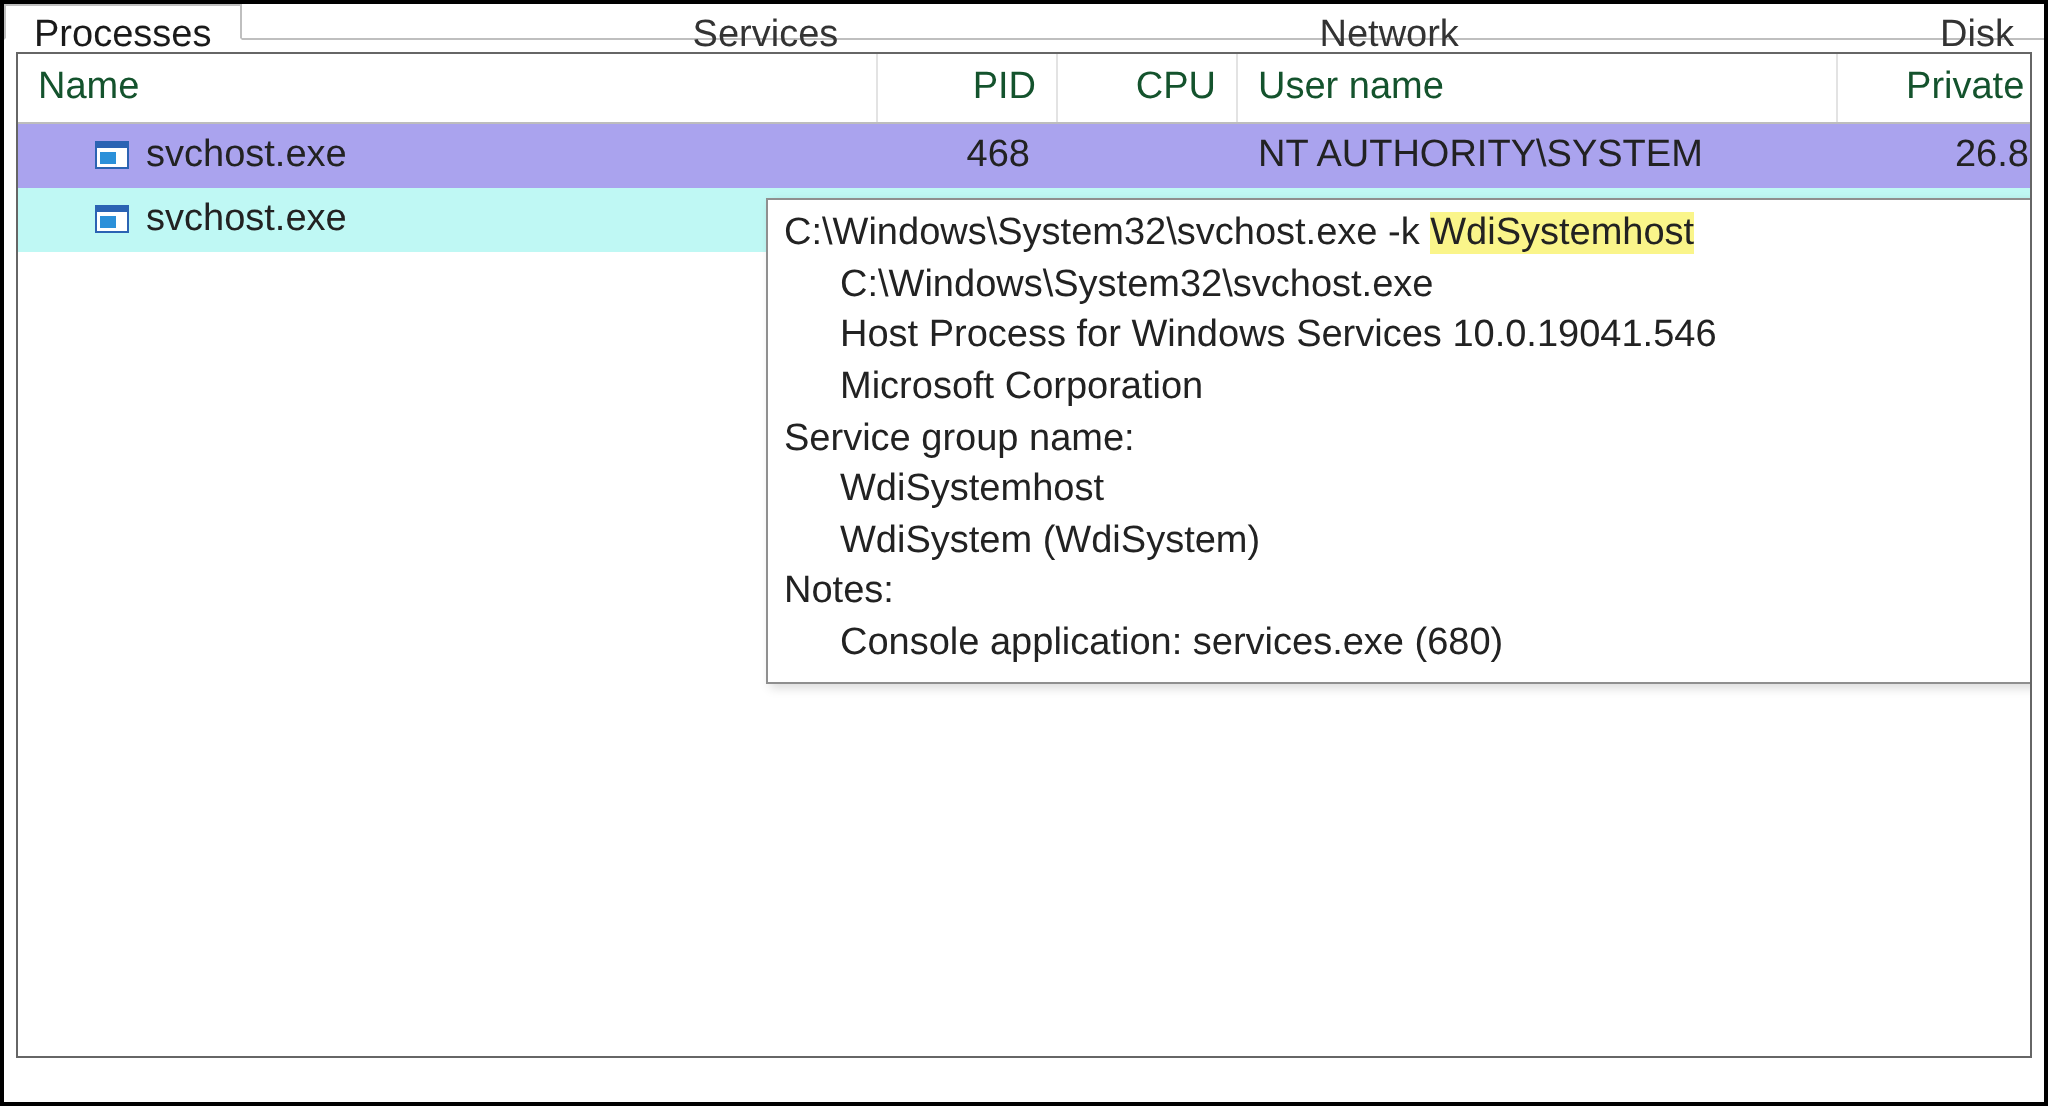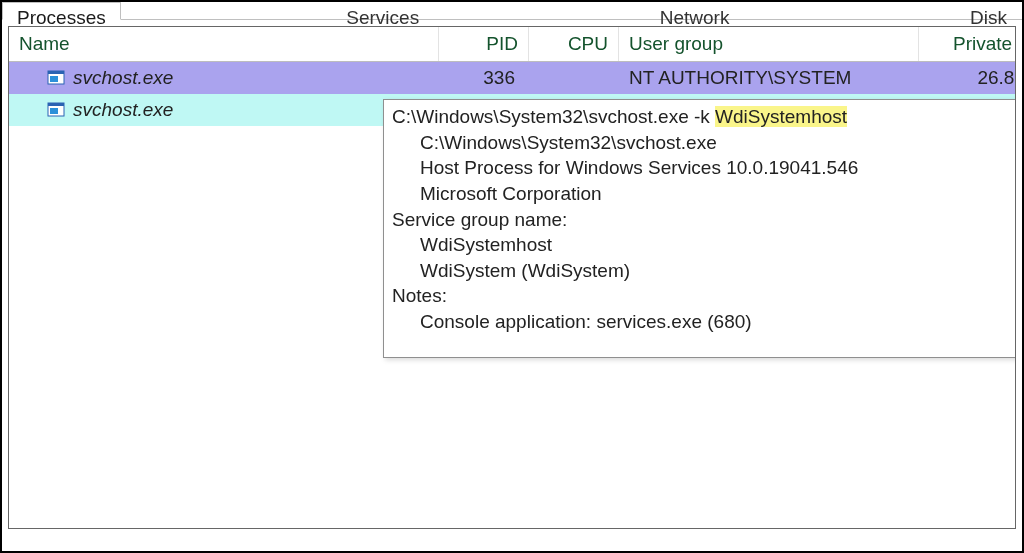--- a/index.html
+++ b/index.html
@@ -70,37 +70,36 @@
     white-space: nowrap;
     overflow: hidden;
   }
   .row .cell.num { text-align: right; padding-right: 14px; }
   .row.sel { background: #aaa3ee; }
   .row.hov { background: #bff8f4; }
   .namecell {
     display: flex;
     align-items: center;
     padding-left: 38px !important;
-    font-style: italic;
   }
   .picon {
     width: 18px; height: 18px;
     margin-right: 8px;
     display: inline-block;
     position: relative;
   }
   .picon svg { width: 18px; height: 18px; display:block; }
   .tooltip {
     position: absolute;
     left: 374px;
     top: 72px;
     width: 642px;
     background: #fff;
     border: 1px solid #8f8f8f;
-    padding: 4px 8px 22px 8px;
+    padding: 4px 8px 6px 8px;
     font-size: 19px;
     line-height: 1.35;
     box-shadow: 2px 2px 5px rgba(0,0,0,.15);
   }
   .tooltip .indent { padding-left: 28px; display:block; }
   .hlite { background: #faf58a; }
 </style>
 </head>
 <body>
 
@@ -110,37 +109,37 @@
   <div class="tab">Network</div>
   <div class="tab">Disk</div>
 </div>
 
 <div class="list-wrap">
 
   <div class="colheaders">
     <div class="ch">Name</div>
     <div class="ch" style="text-align:right">PID</div>
     <div class="ch" style="text-align:right">CPU</div>
-    <div class="ch">User group</div>
+    <div class="ch">User name</div>
     <div class="ch" style="text-align:right">Private b</div>
   </div>
 
   <div class="rows">
     <div class="row sel">
       <div class="cell namecell">
         <span class="picon">
           <svg viewBox="0 0 18 18">
               <rect x="1" y="2" width="16" height="13" fill="#fff" stroke="#2b63b3" stroke-width="1"></rect>
               <rect x="1" y="2" width="16" height="3" fill="#2b63b3"></rect>
               <rect x="3" y="7" width="8" height="6" fill="#2b90d9"></rect>
             </svg>
         </span>
         <span>svchost.exe</span>
       </div>
-      <div class="cell num">336</div>
+      <div class="cell num">468</div>
       <div class="cell num"></div>
       <div class="cell">NT AUTHORITY\SYSTEM</div>
       <div class="cell num">26.87</div>
     </div>
     <div class="row hov">
       <div class="cell namecell">
         <span class="picon">
           <svg viewBox="0 0 18 18">
               <rect x="1" y="2" width="16" height="13" fill="#fff" stroke="#2b63b3" stroke-width="1"></rect>
               <rect x="1" y="2" width="16" height="3" fill="#2b63b3"></rect>

